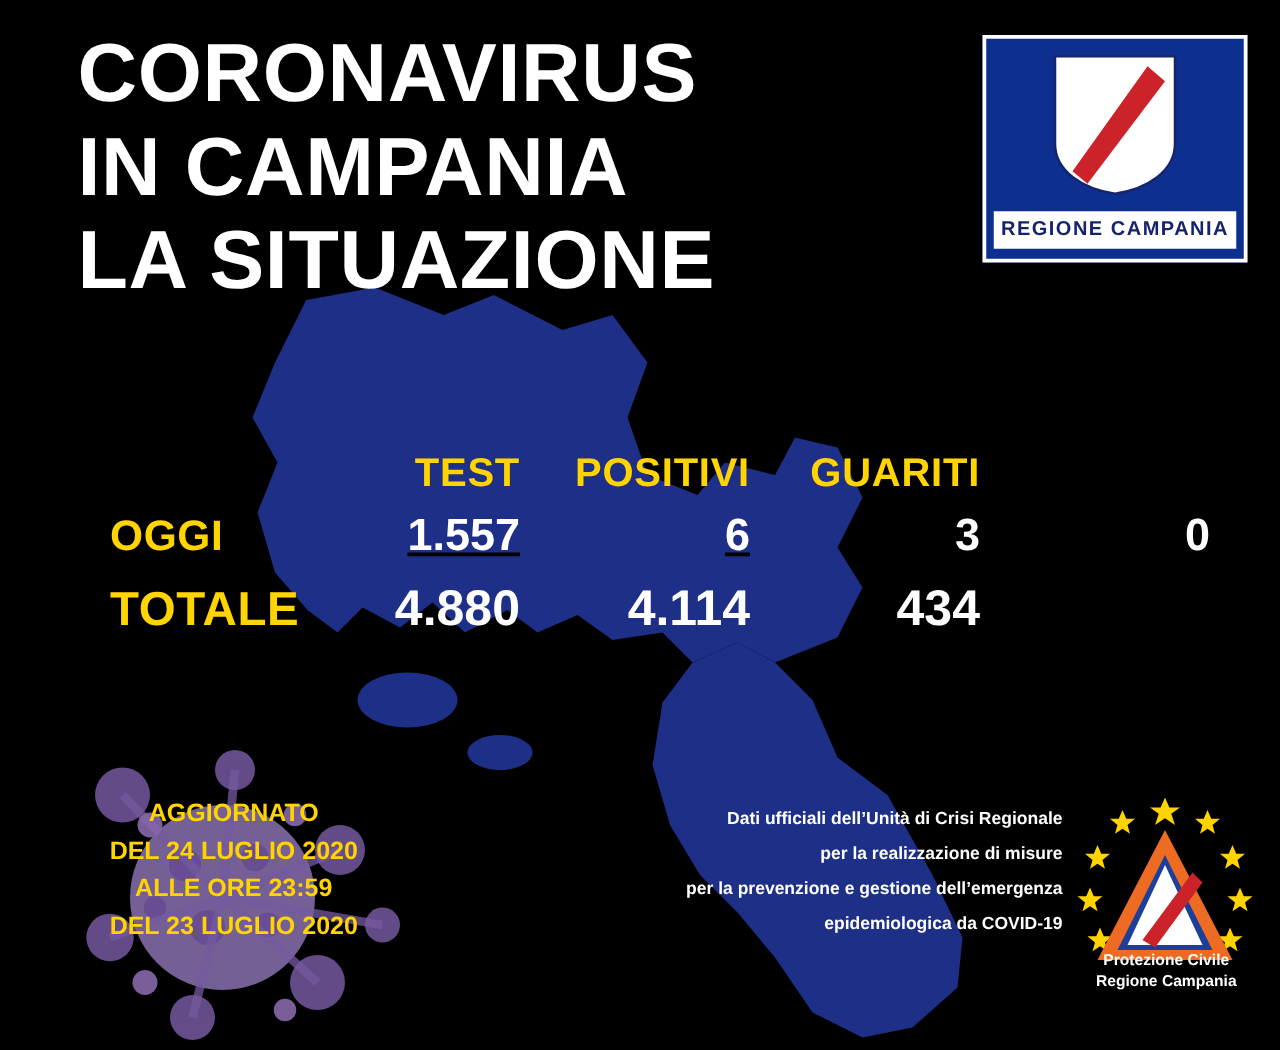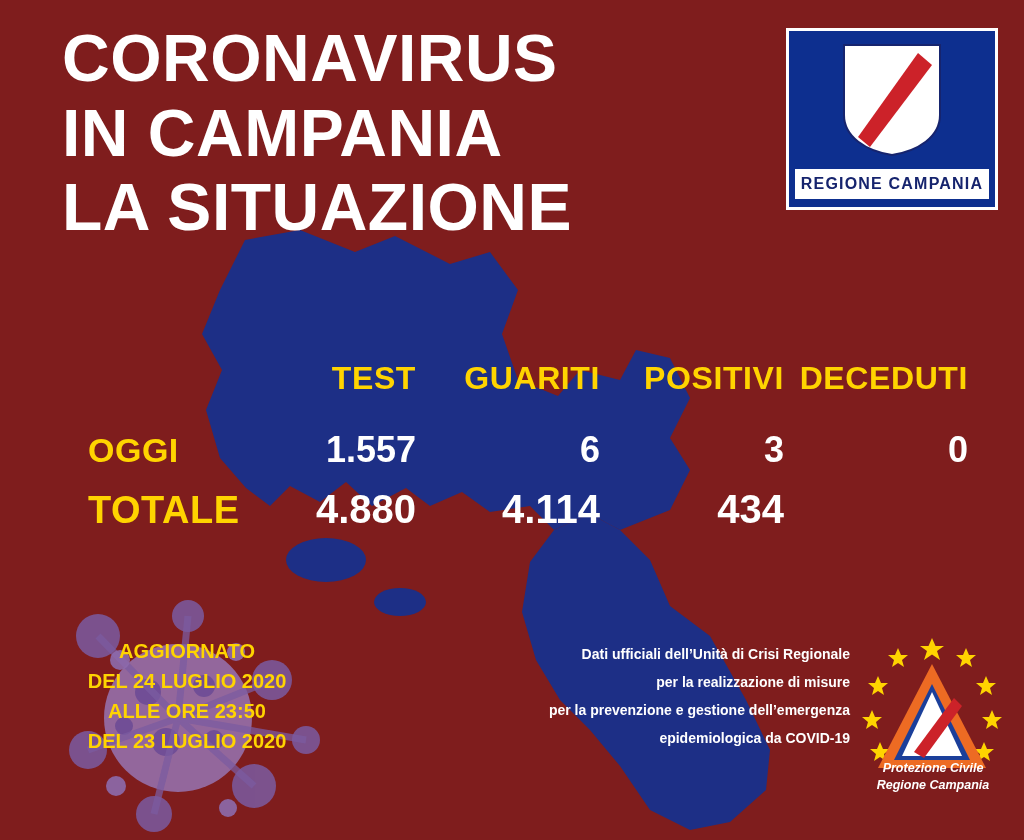--- a/index.html
+++ b/index.html
@@ -10,21 +10,21 @@
     width: 1024px;
     height: 840px;
     background: #16246e;
     font-family: "Liberation Sans", sans-serif;
     overflow: hidden;
   }
   .poster {
     position: relative;
     width: 1024px;
     height: 840px;
-    background: #7f1d1d;
+    background: #000000;
     overflow: hidden;
   }
 
   
   .map-shape {
     position: absolute;
     left: 150px;
     top: 230px;
     width: 740px;
     height: 600px;
@@ -121,21 +121,21 @@
     color: #ffd400;
     font-size: 34px;
     font-weight: bold;
     letter-spacing: 0.5px;
   }
   .row-value {
     color: #ffffff;
     font-size: 36px;
     font-weight: bold;
   }
-  .row-oggi { margin-top: 24px; }
+  .row-oggi { margin-top: 2px; text-decoration: underline; }
   .row-totale { margin-top: 16px; }
   .row-totale .row-value { font-size: 40px; }
   .row-totale .row-label { font-size: 38px; }
 
   
   .bulletin {
     position: absolute;
     left: 62px;
     top: 636px;
     width: 250px;
@@ -182,21 +182,20 @@
   .pc-caption {
     position: absolute;
     left: 858px;
     top: 760px;
     width: 150px;
     text-align: center;
     color: #ffffff;
     font-size: 12.5px;
     font-weight: bold;
     line-height: 1.35;
-    font-style: italic;
   }
 </style>
 </head>
 <body>
 
 <div class="poster">
 
   <svg class="map-shape" viewBox="0 0 740 600" xmlns="http://www.w3.org/2000/svg">
     <path d="M95,10 L150,0 L205,22 L245,6 L300,34 L340,22 L368,60 L352,104 L368,150 L408,166 L430,140 L470,150 L486,120 L520,128 L540,168 L520,208 L540,240 L520,280 L470,300 L440,284 L404,300 L380,276 L340,282 L312,262 L280,276 L256,258 L222,276 L196,252 L170,272 L140,256 L120,276 L96,258 L70,228 L56,180 L72,140 L52,104 L70,60 Z" fill="#1d2f86"></path>
     <path d="M404,300 L440,284 L470,300 L500,330 L520,376 L560,406 L596,470 L620,520 L616,560 L580,592 L540,600 L500,580 L470,536 L440,500 L410,470 L386,430 L372,382 L380,332 Z" fill="#1d2f86"></path>
@@ -219,23 +218,22 @@
     <div class="regione-bar">
       <span>REGIONE CAMPANIA</span>
     </div>
   </div>
 
   <div class="table">
 
     <div class="trow head">
       <div class="label"></div>
       <div class="cell">TEST</div>
+      <div class="cell">POSITIVI</div>
       <div class="cell">GUARITI</div>
-      <div class="cell">POSITIVI</div>
-      <div class="cell">DECEDUTI</div>
     </div>
 
     <div class="trow row-oggi">
       <div class="label row-label">OGGI</div>
       <div class="cell row-value">1.557</div>
       <div class="cell row-value">6</div>
       <div class="cell row-value">3</div>
       <div class="cell row-value">0</div>
     </div>
 
@@ -280,21 +278,21 @@
       <circle cx="62" cy="60" r="10"></circle>
       <circle cx="178" cy="52" r="9"></circle>
       <circle cx="58" cy="186" r="10"></circle>
       <circle cx="170" cy="208" r="9"></circle>
     </g>
   </svg>
 
   <div class="bulletin">
     <div>AGGIORNATO</div>
     <div>DEL 24 LUGLIO 2020</div>
-    <div>ALLE ORE 23:50</div>
+    <div>ALLE ORE 23:59</div>
     <div>DEL 23 LUGLIO 2020</div>
   </div>
 
   <div class="official">
     <div>Dati ufficiali dell’Unità di Crisi Regionale</div>
     <div>per la realizzazione di misure</div>
     <div>per la prevenzione e gestione dell’emergenza</div>
     <div>epidemiologica da COVID-19</div>
   </div>
 

